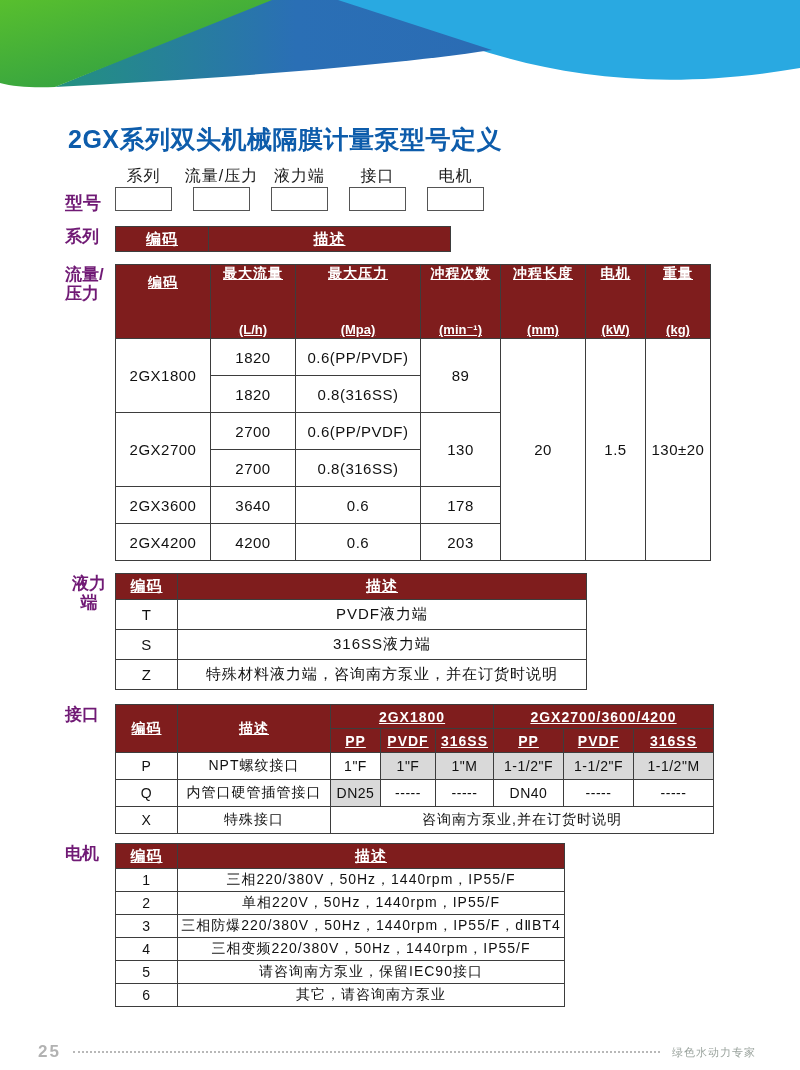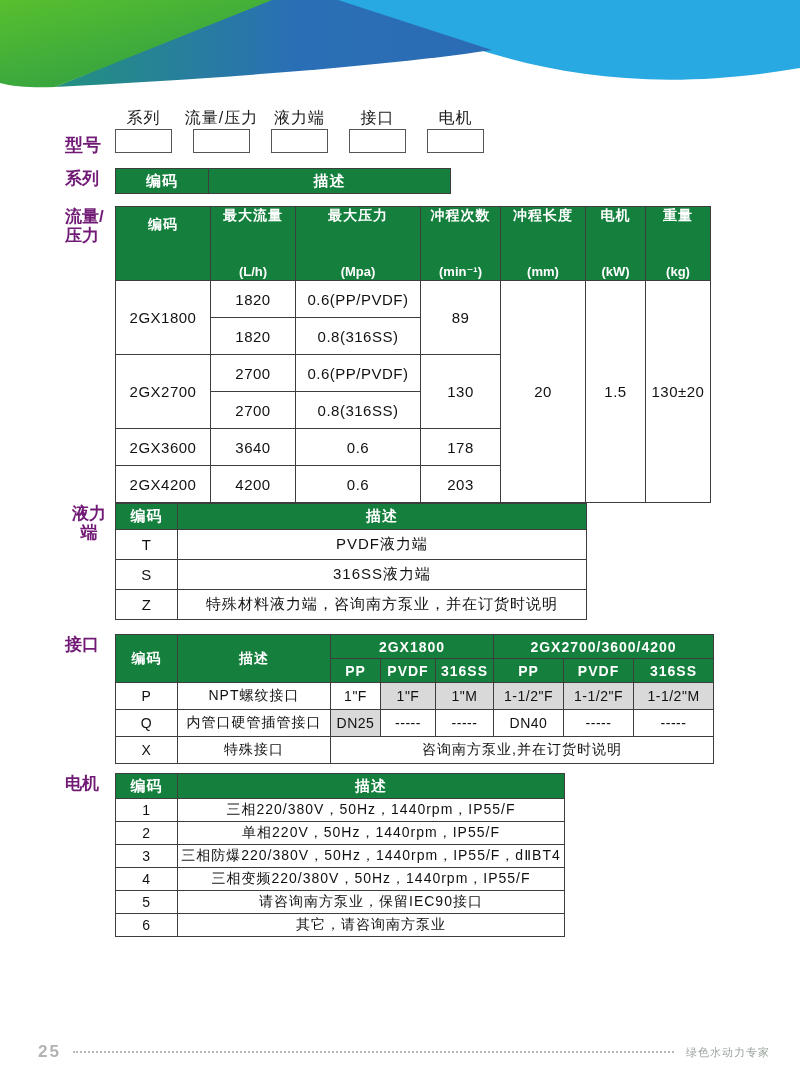--- a/index.html
+++ b/index.html
@@ -37,56 +37,56 @@
     white-space:nowrap;font-size:16px;color:#1a1a1a;letter-spacing:1px;
   }
   .slot-box{width:57px;height:24px;border:1.5px solid #555;box-sizing:border-box;background:#fff;}
 
   
   table.tbl{border-collapse:collapse;table-layout:fixed;}
   .tbl th,.tbl td{
     border:1.5px solid #3d3d3d;text-align:center;vertical-align:middle;
     font-size:15px;color:#111;padding:0 2px;box-sizing:border-box;overflow:hidden;
   }
-  .tbl .blue{background:#15803d;color:#fff;font-weight:bold;}
+  .tbl .blue{background:#7f1d1d;color:#fff;font-weight:bold;text-decoration:underline;}
   .tbl td.zh,.tbl th{letter-spacing:1px;}
   .tbl td.num{letter-spacing:.5px;}
   .shaded{background:#d9d9d9;}
 
   .sec-series{margin-top:13px;}
   .series-tbl{width:336px;}
   .series-tbl tr.h th{height:25px;}
   .series-tbl tr.d td{height:27px;}
 
   .sec-flow{margin-top:12px;}
   .flow-tbl{width:595px;}
   .flow-tbl thead th{height:52px;font-size:14px;line-height:17px;padding:0;}
   .flow-tbl thead .u{font-size:13px;font-weight:bold;letter-spacing:0;margin-top:39px;}
   .flow-tbl tbody td{height:37px;}
 
-  .sec-hyd{}
+  .sec-hyd{margin-top:12px;}
   .hyd-tbl{width:472px;}
   .hyd-tbl tr.h th{height:26px;}
   .hyd-tbl tr.d td{height:30px;}
 
   .sec-int{margin-top:14px;}
   .int-tbl{width:598px;}
   .int-tbl thead th{height:24px;font-size:14px;}
   .int-tbl tbody td{height:27px;font-size:14px;}
   .note{margin:8px 0 0 115px;font-size:13px;color:#1a1a1a;letter-spacing:1px;}
 
   .sec-motor{margin-top:9px;}
   .motor-tbl{width:450px;}
   .motor-tbl tr.h th{height:25px;}
   .motor-tbl tr.d td{height:23px;font-size:14px;}
 
   
   .footer{
     position:absolute;left:0;right:0;bottom:8px;height:20px;
-    display:flex;align-items:center;padding:0 30px 0 38px;justify-content:center;
+    display:flex;align-items:center;padding:0 44px 0 38px;justify-content:center;
   }
   .page-num{font-size:17px;font-weight:bold;color:#b2b2b2;letter-spacing:2px;}
   .dots{flex:1;height:0;border-top:2px dotted #b8b8b8;margin:0 12px;}
   .brand{font-size:11px;color:#9aa39d;letter-spacing:1px;white-space:nowrap;}
 </style>
 </head>
 <body>
 
 <div class="page">
 
@@ -100,20 +100,21 @@
         <stop offset="0" stop-color="#23917f"></stop>
         <stop offset="0.55" stop-color="#2a6fb5"></stop>
         <stop offset="1" stop-color="#2b6cb4"></stop>
       </linearGradient>
     </defs>
     <path fill="#29a9e1" d="M318,0 H800 V68 C660,92 556,76 468,46 L318,0 Z"></path>
     <path fill="url(#gTri)" d="M265,0 L338,0 L492,50 C372,68 190,80 55,87 Z"></path>
     <path fill="url(#gGreen)" d="M0,0 H272 L55,87 C35,88 14,87 0,83 Z"></path>
   </svg>
 
+  <div class="title">2GX系列双头机械隔膜计量泵型号定义</div>
 
   <div class="section model">
     <div class="side-label">型号</div>
     <div class="slots">
       <div class="slot">
         <span class="slot-label">系列</span>
         <div class="slot-box"></div>
       </div>
       <div class="slot">
         <span class="slot-label">流量/压力</span>

